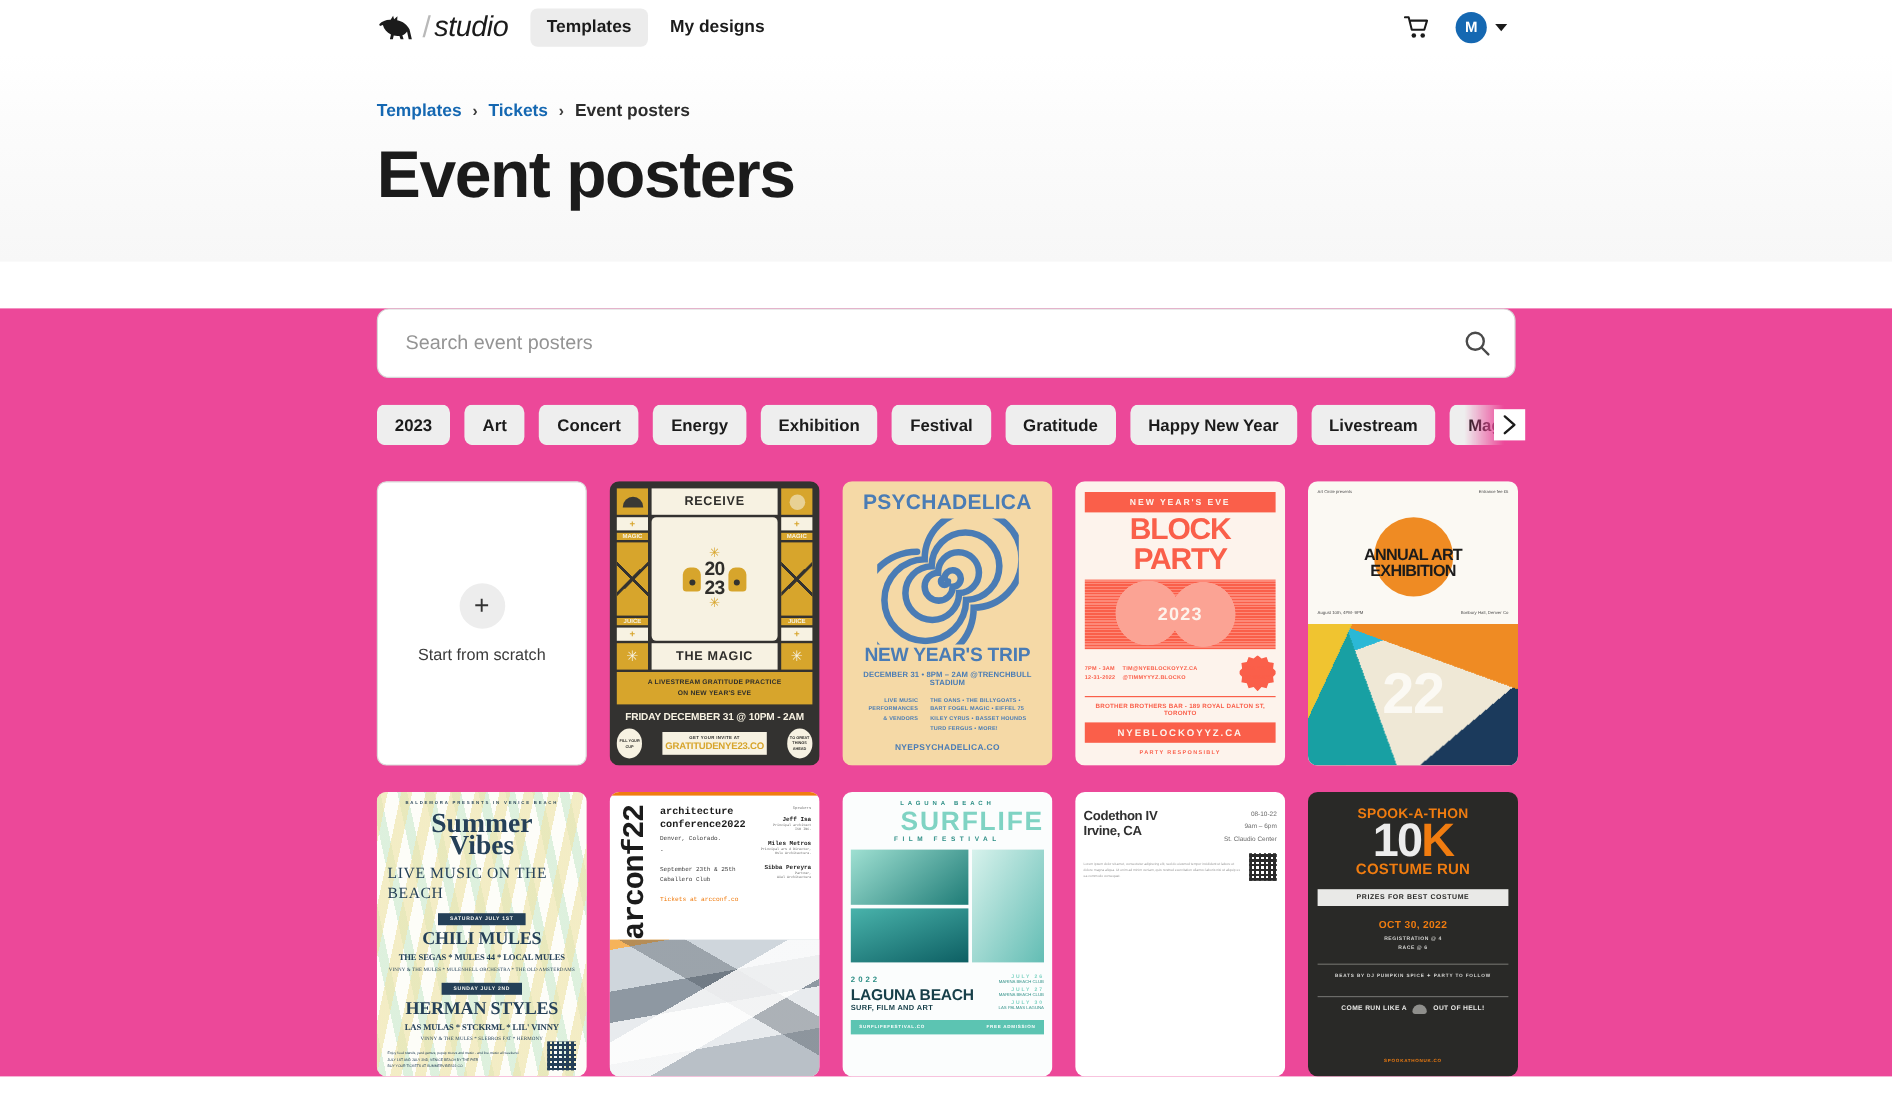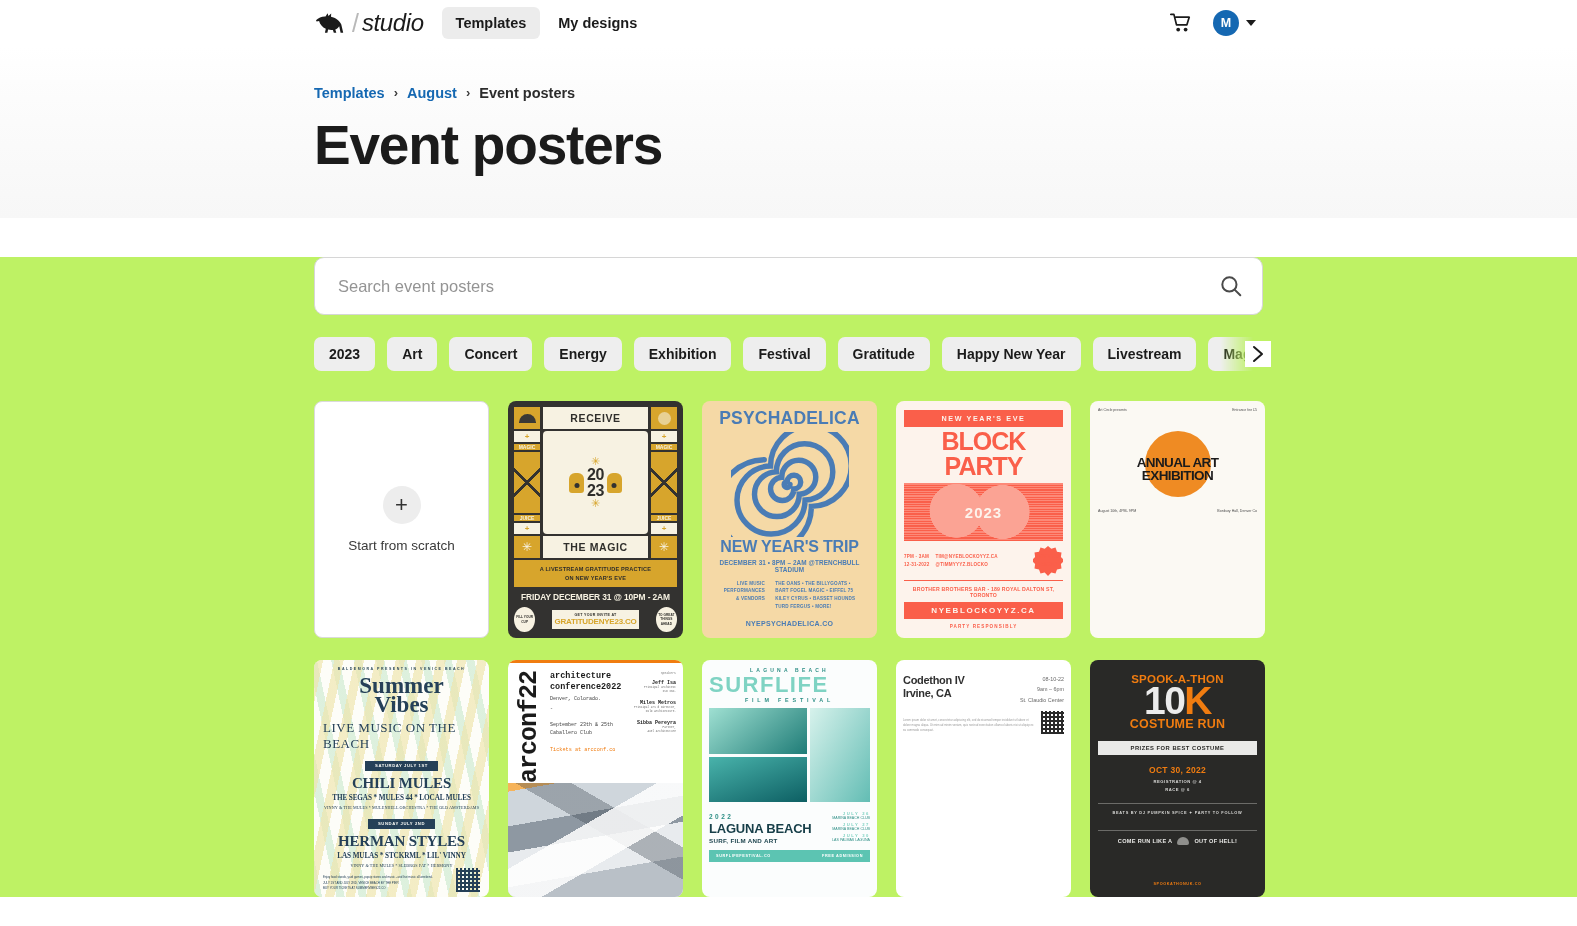--- a/index.html
+++ b/index.html
@@ -105,21 +105,21 @@
   .page-title {
     margin: 14px 0 0;
     font-size: 55px;
     font-weight: bold;
     color: #1b1b1b;
     letter-spacing: -1.2px;
     line-height: 1.1;
   }
 
   
-  .main { padding: 0 314px; background:#bef264; }
+  .main { padding: 0 314px; background:#ec4899; }
 
   .search-wrap {
     margin-top: 39px;
     height: 58px;
     border: 1px solid #d6d6d6;
     border-radius: 10px;
     display: flex;
     align-items: center;
     padding: 0 20px 0 21px;
     background: #fff;
@@ -358,21 +358,21 @@
   .arc-photo::after{
     content:"";position:absolute;inset:0;
     background:
       linear-gradient(150deg, transparent 40%, rgba(255,255,255,.85) 40% 62%, transparent 62%),
       linear-gradient(30deg, transparent 55%, rgba(60,70,80,.35) 55% 70%, transparent 70%);
   }
 
   
   .p-surf{background:#fbfdfd;padding:7px;display:flex;flex-direction:column;}
   .sf-pre{font-size:5px;font-weight:bold;color:#2e8f86;letter-spacing:3.2px;text-align:center;}
-  .sf-t{font-size:22px;font-weight:bold;color:#7fd3c3;letter-spacing:1.5px;text-align:left;line-height:1;margin-top:1px;}
+  .sf-t{font-size:22px;font-weight:bold;color:#7fd3c3;letter-spacing:1.5px;text-align:right;line-height:1;margin-top:1px;}
   .sf-sub{font-size:5.4px;font-weight:bold;color:#2e8f86;letter-spacing:3.8px;text-align:center;margin-top:1px;}
   .sf-grid{display:grid;grid-template-columns:1.65fr 1fr;grid-template-rows:1fr 1fr;gap:3px;margin-top:5px;height:97px;}
   .sf-i{background:linear-gradient(140deg,#9fe0d2,#1f7c77);}
   .sf-i.b{background:linear-gradient(160deg,#49b3ab,#0d5f63);}
   .sf-i.c{background:linear-gradient(200deg,#135f5e,#2e9a92);}
   .sf-i.d{background:linear-gradient(120deg,#d7f2ec,#63bdb4);grid-column:2;grid-row:1/3;}
   .sf-bot{display:flex;align-items:flex-end;margin-top:6px;}
   .sf-y{font-size:6.5px;font-weight:bold;color:#2e8f86;letter-spacing:2.5px;}
   .sf-city{font-size:13px;font-weight:bold;color:#173f49;line-height:1;margin-top:2px;letter-spacing:-.2px;}
   .sf-tag{font-size:6.2px;font-weight:bold;color:#173f49;margin-top:2px;letter-spacing:.3px;}
@@ -452,21 +452,21 @@
       <div class="avatar">M</div>
       <span class="caret"></span>
     </div>
   </div>
 </div>
 
 <div class="hero">
   <div class="breadcrumb">
     <span class="crumb-link">Templates</span>
     <span class="crumb-sep">›</span>
-    <span class="crumb-link">August</span>
+    <span class="crumb-link">Tickets</span>
     <span class="crumb-sep">›</span>
     <span class="crumb-current">Event posters</span>
   </div>
   <h1 class="page-title">Event posters</h1>
 </div>
 
 <div class="main">
 
   <div class="search-wrap">
     <input class="search-input" type="text" placeholder="Search event posters" style="">
@@ -616,20 +616,23 @@
           </div>
           <div class="art-sun"></div>
           <div class="art-head">
             <div>ANNUAL ART</div>
             <div>EXHIBITION</div>
           </div>
           <div class="art-meta2">
             <span>August 10th, 4PM- 9PM</span>
             <span>Bonbury Hall, Denver Co</span>
           </div>
+        </div>
+        <div class="art-bottom">
+          <div class="art-22">22</div>
         </div>
       </div>
     </div>
 
     <div class="card">
       <div class="poster p-sum">
         <div class="sv-pre">BALDEMORA PRESENTS IN VENICE BEACH</div>
         <div class="sv-t">Summer</div>
         <div class="sv-t" style="margin-top:-3px;">Vibes</div>
         <div class="sv-sub">LIVE MUSIC ON THE BEACH</div>

